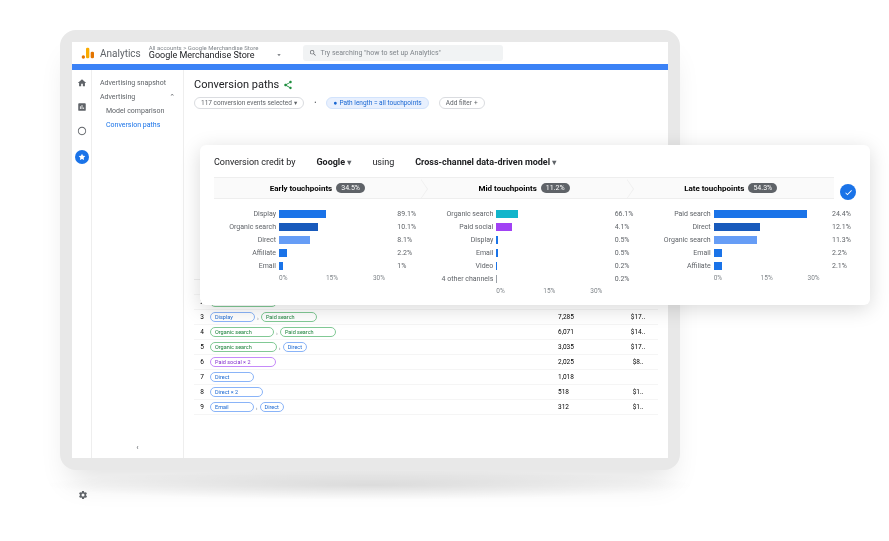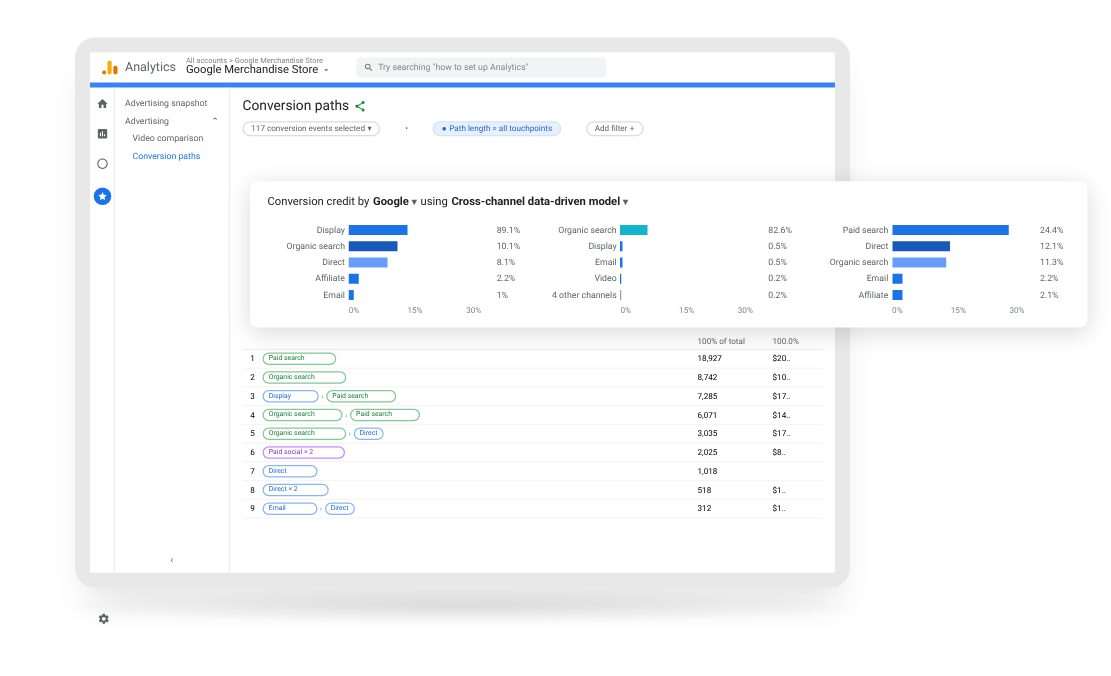--- a/index.html
+++ b/index.html
@@ -1,63 +1,63 @@
 <!DOCTYPE html>
 <html><head>
 <meta charset="utf-8">
 <style>
   *{box-sizing:border-box;margin:0;padding:0;font-family:Roboto,Arial,sans-serif}
   body{background:#fff;width:889px;height:541px;position:relative;overflow:hidden}
   .tablet{position:absolute;left:60px;top:30px;width:620px;height:440px;border:12px solid #e8e8e8;border-radius:16px;background:#fff;box-shadow:0 20px 30px -10px rgba(0,0,0,.12)}
   .tablet-shadow{position:absolute;left:40px;top:470px;width:660px;height:30px;background:radial-gradient(ellipse at center,rgba(0,0,0,.1),transparent 70%)}
   .app{position:absolute;left:72px;top:42px;width:596px;height:416px;background:#fff;font-size:8px;overflow:hidden}
-  .topbar{display:flex;align-items:center;height:28px;border-bottom:4px solid #3b82f6;padding:0 8px;gap:8px}
+  .topbar{display:flex;align-items:center;height:28px;border-bottom:6px solid #3b82f6;padding:0 8px;gap:8px}
   .logo{display:flex;align-items:center;gap:4px}
   .logo svg{width:16px;height:16px}
   .brand{font-size:10px;color:#5f6368}
   .acct{display:flex;flex-direction:column;line-height:1.1}
   .bc{font-size:6px;color:#80868b}
-  .prop{font-size:9px;color:#202124;display:flex;align-items:flex-start;gap:2px}
+  .prop{font-size:9px;color:#202124;display:flex;align-items:flex-start;gap:20px}
   .search{margin-left:12px;flex:1;max-width:200px;height:16px;background:#f1f3f4;border-radius:3px;display:flex;align-items:center;padding:0 6px;gap:4px;color:#5f6368}
   .search svg{width:8px;height:8px}
   .search-ph{font-size:7px;color:#80868b}
   .body{display:flex;height:calc(100% - 28px)}
   .rail{width:20px;border-right:1px solid #eee;display:flex;flex-direction:column;align-items:center;padding-top:8px;gap:12px}
   .rail svg{width:10px;height:10px;fill:#5f6368}
   .rail .active{background:#1a73e8;border-radius:50%;width:14px;height:14px;display:flex;align-items:center;justify-content:center}
   .rail .active svg{fill:#fff;width:8px;height:8px}
   .nav{width:92px;border-right:1px solid #eee;padding:6px 0;position:relative}
   .nav-item{padding:3px 8px;font-size:7px;color:#5f6368;cursor:pointer}
   .nav-sub{padding-left:14px}
   .nav-sel{color:#1a73e8}
   .collapse{position:absolute;bottom:6px;left:50%;transform:translateX(-50%);font-size:8px;color:#5f6368}
   .main{flex:1;padding:8px 10px}
   .page-title{font-size:11px;color:#202124;display:flex;align-items:center;gap:4px;margin-bottom:6px}
-  .filters{display:flex;align-items:center;gap:20px;font-size:6.5px;color:#5f6368;margin-bottom:8px}
+  .filters{display:flex;align-items:center;gap:10px;font-size:6.5px;color:#5f6368;margin-bottom:8px}
   .pill{border:1px solid #dadce0;border-radius:10px;padding:1px 6px;display:flex;align-items:center;gap:2px}
   .pill-blue{background:#e8f0fe;border-color:#d2e3fc;color:#1967d2}
   .table{width:100%;font-size:6.5px}
   .table-hdr{display:flex;color:#5f6368;padding:2px 0;border-bottom:1px solid #eee}
   .col-n{width:16px;text-align:center}
   .col-p{flex:1}
   .col-v1{width:60px;}
-  .col-v2{width:40px;text-align:left}
+  .col-v2{width:40px;text-align:center}
   .row{display:flex;align-items:center;padding:2px 0;border-bottom:1px solid #f5f5f5}
   .chips{display:flex;gap:2px;align-items:center}
   .chip{font-size:5.5px;border-radius:8px;padding:1px 4px;display:flex;align-items:center;gap:2px;border:1px solid}
   .chip-green{border-color:#81c995;color:#188038}
   .chip-blue{border-color:#8ab4f8;color:#1967d2}
   .chip-purple{border-color:#c58af9;color:#8430ce}
   .chip .pct{background:currentColor;color:#fff;border-radius:6px;padding:0 3px;font-size:5px}
   .arrow{font-size:6px;color:#80868b}
   .gear{position:absolute;bottom:46px;left:78px;width:10px;height:10px}
   .gear svg{width:10px;height:10px;fill:#5f6368}
   
   .card{position:absolute;left:200px;top:145px;width:670px;background:#fff;border-radius:6px;box-shadow:0 4px 20px rgba(0,0,0,.15);padding:12px 14px 10px;font-size:8px}
-  .card-title{font-size:9px;color:#202124;display:flex;align-items:flex-end;gap:3px;margin-bottom:10px}
+  .card-title{font-size:9px;color:#202124;display:flex;align-items:flex-end;gap:21px;margin-bottom:10px}
   .drop{color:#5f6368;font-size:8px}
   .stages{display:flex;height:22px;margin-bottom:8px}
   .stage{flex:1;display:flex;align-items:center;justify-content:center;gap:4px;font-size:8px;position:relative;background:#fafafa;border-top:1px solid #eee;border-bottom:1px solid #eee}
   .stage:not(:last-child)::after{content:"";position:absolute;right:-6px;top:2px;width:0;height:0;border-top:9px solid transparent;border-bottom:9px solid transparent;border-left:6px solid #fafafa;z-index:2}
   .stage:not(:last-child)::before{content:"";position:absolute;right:-7px;top:1px;width:0;height:0;border-top:10px solid transparent;border-bottom:10px solid transparent;border-left:7px solid #eee;z-index:1}
   .badge{background:#5f6368;color:#fff;border-radius:8px;padding:1px 5px;font-size:7px}
   .check{width:16px;height:16px;background:#1a73e8;border-radius:50%;display:flex;align-items:center;justify-content:center;margin-left:6px;align-self:center}
   .check svg{width:9px;height:9px;fill:#fff}
   .charts{display:flex;gap:10px}
   .chart{flex:1}
@@ -114,21 +114,21 @@
           </svg></span>
       <span class="active">
           <svg viewBox="0 0 24 24">
             <path d="M12 2l3.09 6.26L22 9.27l-5 4.87 1.18 6.88L12 17.77l-6.18 3.25L7 14.14 2 9.27l6.91-1.01L12 2z"></path>
           </svg>
         </span>
     </div>
     <div class="nav">
       <div class="nav-item">Advertising snapshot</div>
       <div class="nav-item"><span>Advertising</span> <span style="float:right">⌃</span></div>
-      <div class="nav-item nav-sub">Video comparison</div>
+      <div class="nav-item nav-sub">Model comparison</div>
       <div class="nav-item nav-sub nav-sel">Conversion paths</div>
       <div class="collapse">‹</div>
     </div>
     <div class="main">
       <div class="page-title">
         <span>Conversion paths</span>
         <svg width="10" height="10" viewBox="0 0 24 24">
             <path d="M18 16.08c-.76 0-1.44.3-1.96.77L8.91 12.7c.05-.23.09-.46.09-.7s-.04-.47-.09-.7l7.05-4.11c.54.5 1.25.81 2.04.81 1.66 0 3-1.34 3-3s-1.34-3-3-3-3 1.34-3 3c0 .24.04.47.09.7L8.04 9.81C7.5 9.31 6.79 9 6 9c-1.66 0-3 1.34-3 3s1.34 3 3 3c.79 0 1.5-.31 2.04-.81l7.12 4.16c-.05.21-.08.43-.08.65 0 1.61 1.31 2.92 2.92 2.92s2.92-1.31 2.92-2.92-1.31-2.92-2.92-2.92z" fill="#1e8e3e"></path>
           </svg>
       </div>
@@ -246,20 +246,41 @@
       <path d="M19.14 12.94c.04-.3.06-.61.06-.94 0-.32-.02-.64-.07-.94l2.03-1.58a.5.5 0 00.12-.64l-1.92-3.32a.5.5 0 00-.61-.22l-2.39.96a7.03 7.03 0 00-1.62-.94l-.36-2.54a.5.5 0 00-.5-.42h-3.84a.5.5 0 00-.5.42l-.36 2.54c-.59.24-1.13.57-1.62.94l-2.39-.96a.5.5 0 00-.61.22L2.74 8.84a.5.5 0 00.12.64l2.03 1.58c-.05.3-.07.63-.07.94s.02.64.07.94l-2.03 1.58a.5.5 0 00-.12.64l1.92 3.32c.14.24.42.34.68.22l2.39-.96c.49.37 1.03.7 1.62.94l.36 2.54c.4.24.25.42.5.42h3.84c.25 0 .46-.18.5-.42l.36-2.54a7.03 7.03 0 001.62-.94l2.39.96c.26.12.54.02.68-.22l1.92-3.32a.5.5 0 00-.12-.64l-2.03-1.58zM12 15.6A3.6 3.6 0 1112 8.4a3.6 3.6 0 010 7.2z"></path>
     </svg></div>
 
 <div class="card">
   <div class="card-title">
     <span>Conversion credit by</span>
     <b><span>Google</span> <span class="drop">▾</span></b>
     <span>using</span>
     <b><span>Cross-channel data-driven model</span> <span class="drop">▾</span></b>
   </div>
+  <div style="display:flex;align-items:center">
+    <div class="stages" style="flex:1" id="stages">
+        <div class="stage">
+          <b>Early touchpoints</b>
+          <span class="badge">34.5%</span>
+        </div>
+        <div class="stage">
+          <b>Mid touchpoints</b>
+          <span class="badge">11.2%</span>
+        </div>
+        <div class="stage">
+          <b>Late touchpoints</b>
+          <span class="badge">54.3%</span>
+        </div>
+      </div>
+    <div class="check">
+        <svg viewBox="0 0 24 24">
+          <path d="M9 16.17L4.83 12l-1.42 1.41L9 19 21 7l-1.41-1.41z"></path>
+        </svg>
+      </div>
+  </div>
   <div class="charts" id="charts">
       <div class="chart">
         <div class="bar-row">
           <div class="bar-lbl">Display</div>
           <div class="bar-track">
             <div class="bar" style="width:41%;background:#1a73e8"></div>
           </div>
           <div class="bar-val">89.1%</div>
         </div>
         <div class="bar-row">
@@ -295,21 +316,28 @@
           <span>15%</span>
           <span>30%</span>
         </div>
       </div>
       <div class="chart">
         <div class="bar-row">
           <div class="bar-lbl">Organic search</div>
           <div class="bar-track">
             <div class="bar" style="width:19%;background:#12b5cb"></div>
           </div>
-          <div class="bar-val">82.6%</div>
+          <div class="bar-val">66.1%</div>
+        </div>
+        <div class="bar-row">
+          <div class="bar-lbl">Paid social</div>
+          <div class="bar-track">
+            <div class="bar" style="width:13.666666666666666%;background:#a142f4"></div>
+          </div>
+          <div class="bar-val">4.1%</div>
         </div>
         <div class="bar-row">
           <div class="bar-lbl">Display</div>
           <div class="bar-track">
             <div class="bar" style="width:1.6666666666666667%;background:#1a73e8"></div>
           </div>
           <div class="bar-val">0.5%</div>
         </div>
         <div class="bar-row">
           <div class="bar-lbl">Email</div>

